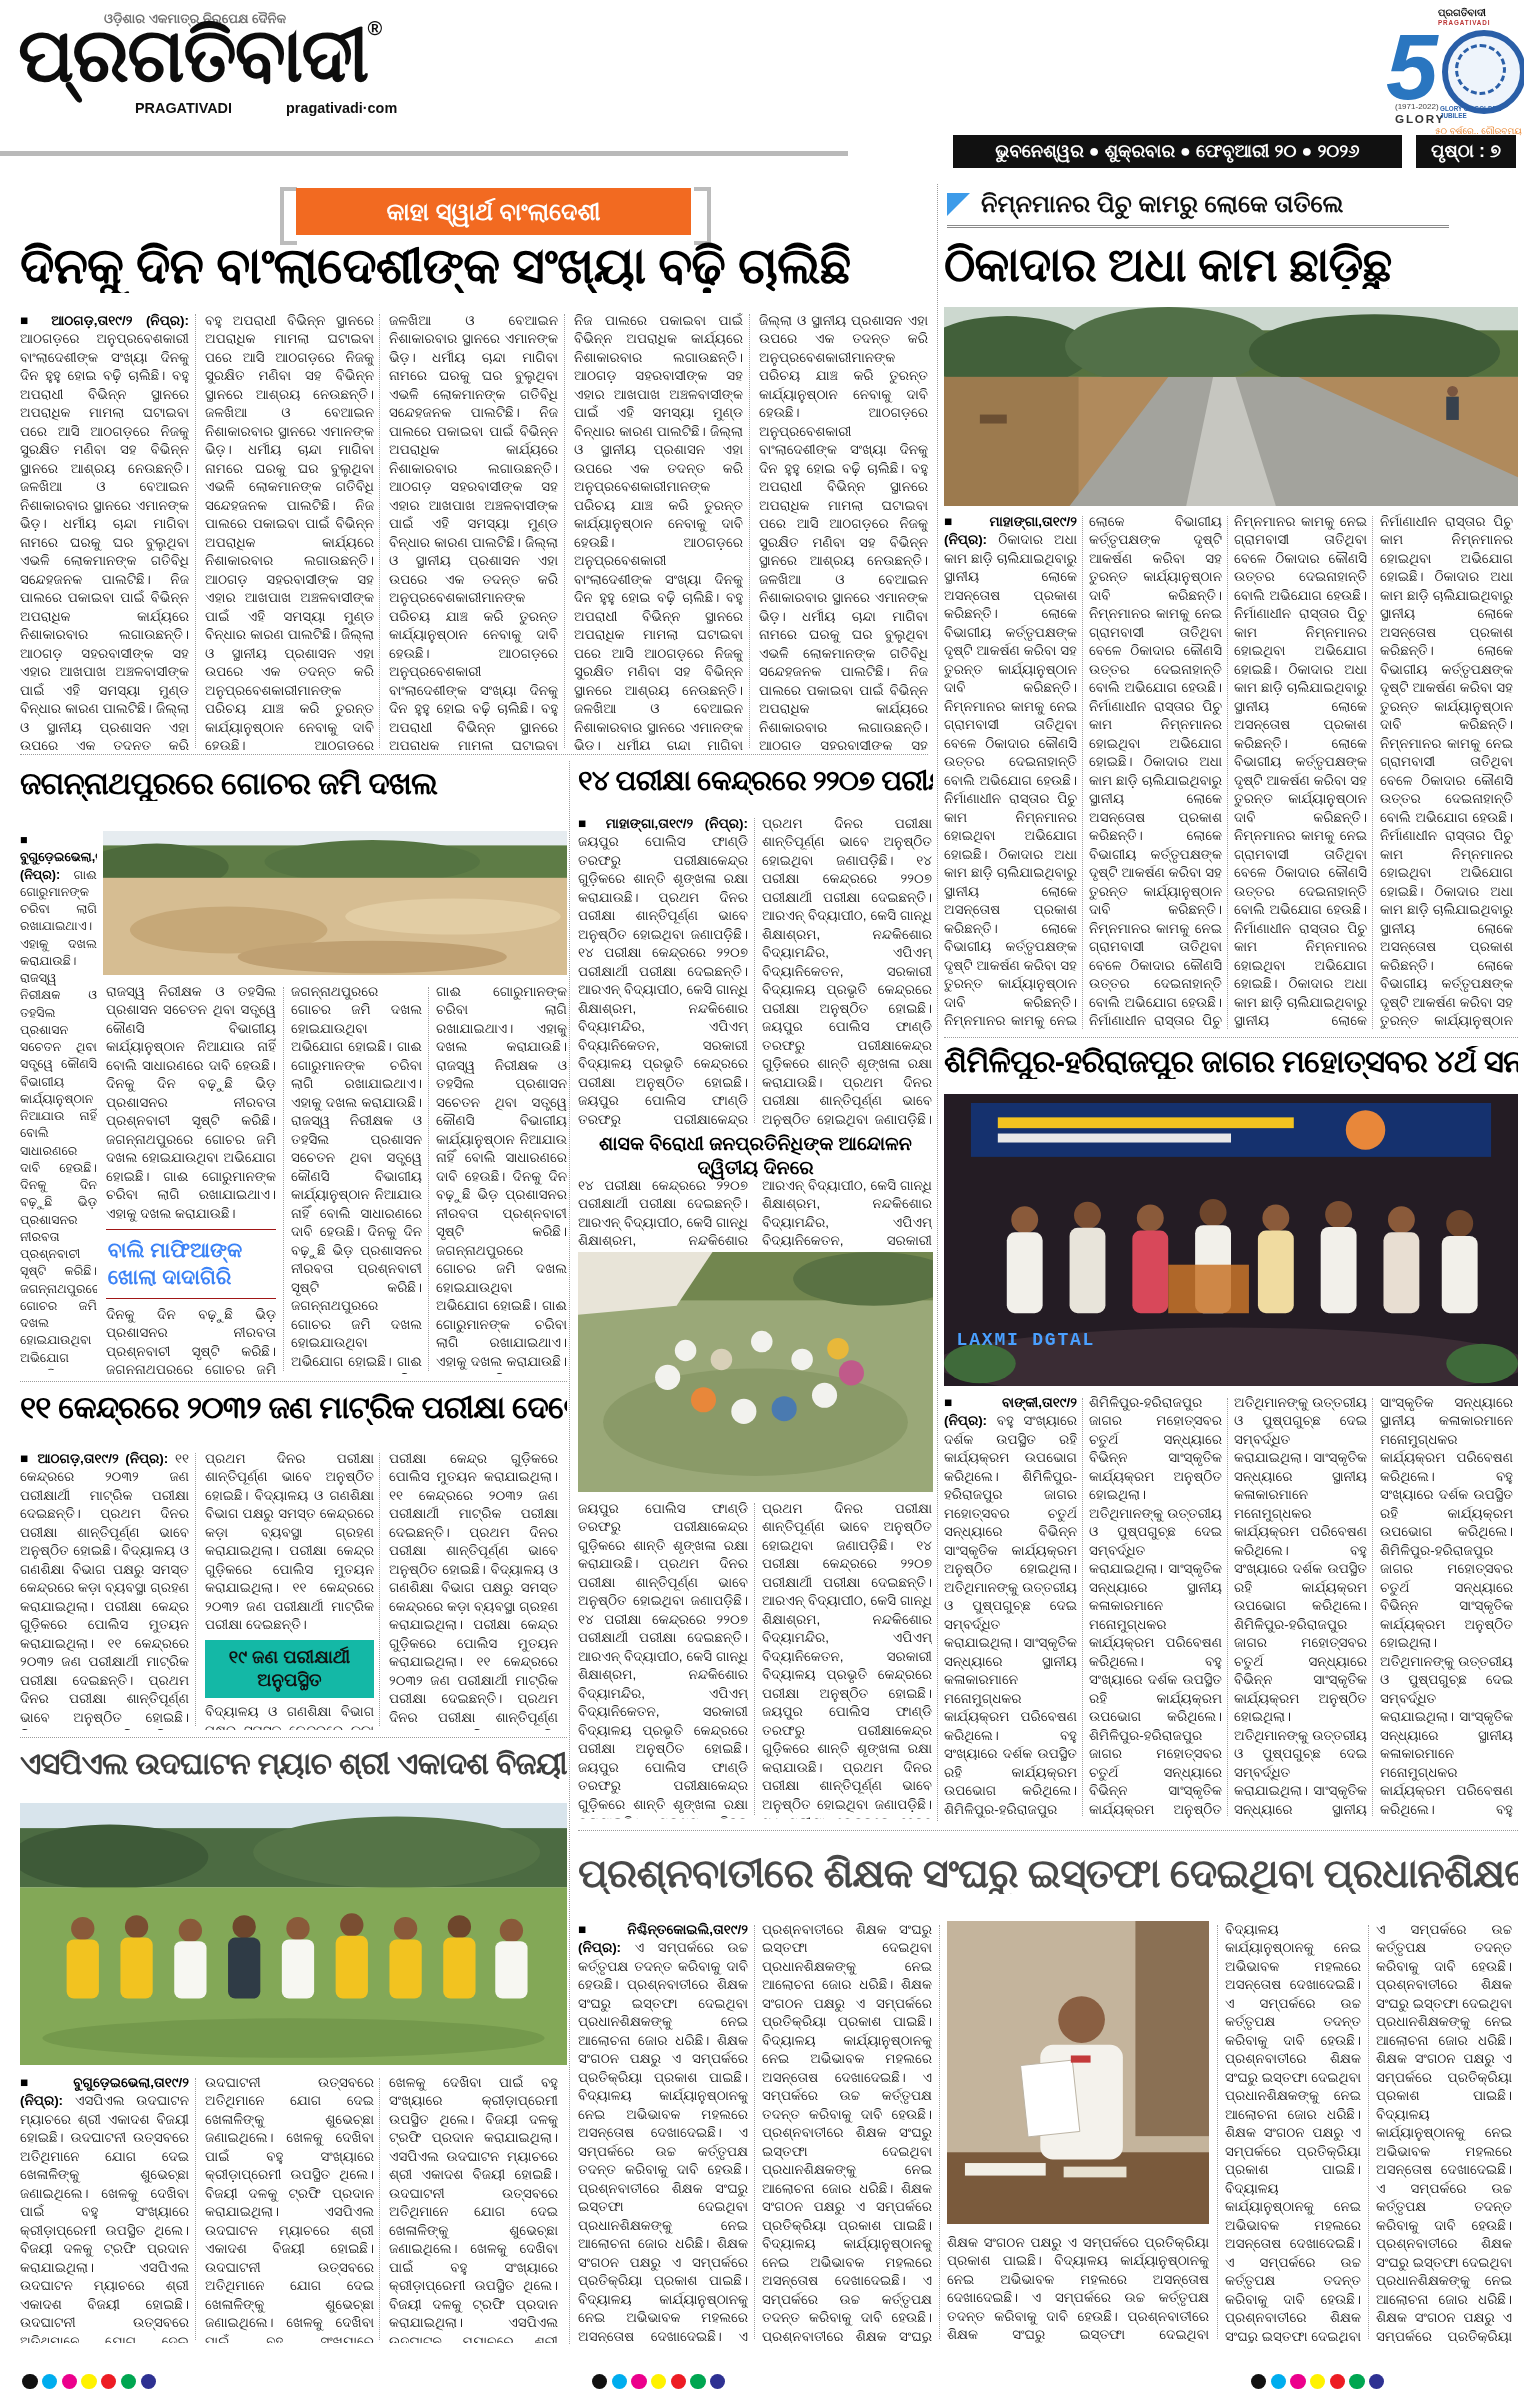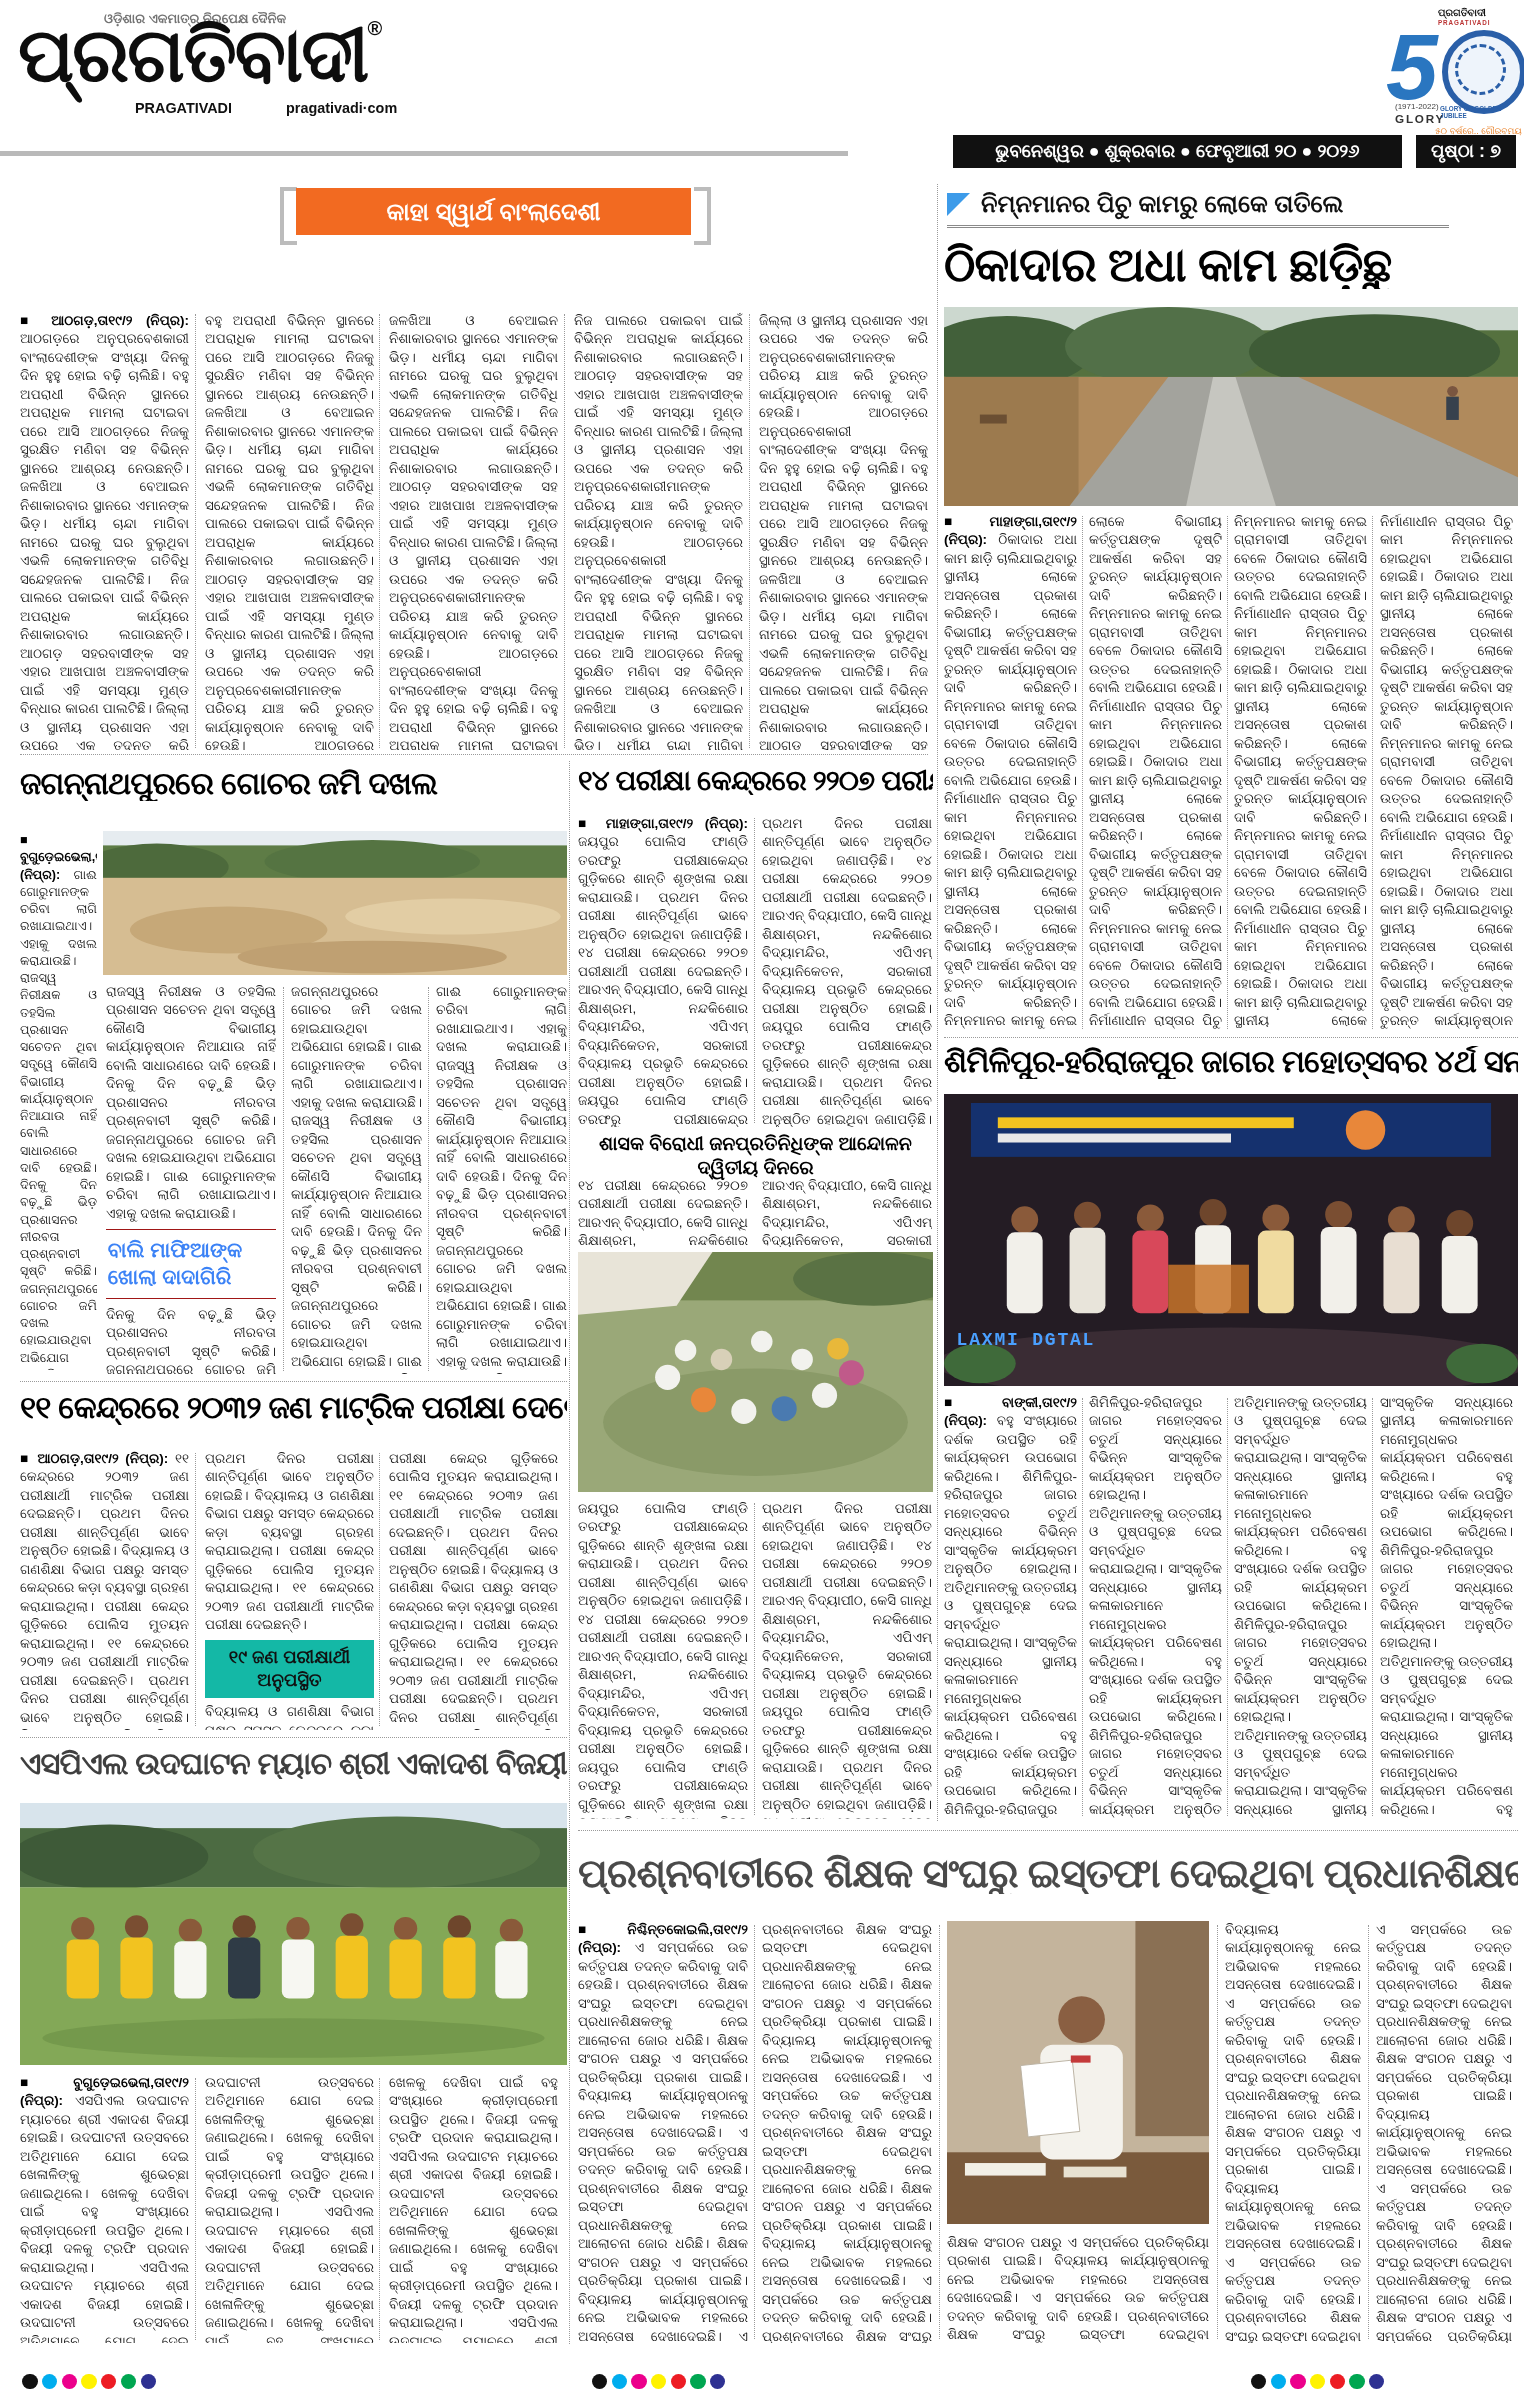--- a/index.html
+++ b/index.html
@@ -83,20 +83,21 @@
   </div>
 
   <div class="abs grayrule"></div>
   <div class="abs datebar">ଭୁବନେଶ୍ୱର ● ଶୁକ୍ରବାର ● ଫେବୃଆରୀ ୨୦ ● ୨୦୨୬</div>
   <div class="abs pagebox">ପୃଷ୍ଠା : ୭</div>
 
   <div class="abs bracket bracket-l" style="left:280px;top:187px;height:50px;"></div>
   <div class="abs kickerbox" style="left:296px;top:188px;width:395px;height:47px;">କାହା ସ୍ୱାର୍ଥ ବାଂଲାଦେଶୀ</div>
   <div class="abs bracket bracket-r" style="left:694px;top:187px;height:50px;"></div>
 
+  <div class="abs headline" style="left:20px;top:240px;width:910px;font-size:50px;">ଦିନକୁ ଦିନ ବାଂଲାଦେଶୀଙ୍କ ସଂଖ୍ୟା ବଢ଼ି ଚାଲିଛି</div>
 
   <div class="abs col" style="left:20px;top:312px;width:169px;height:438px;">
     <b class="dateline">■ ଆଠଗଡ଼,ତା୧୯/୨ (ନିପ୍ର):</b>
     <span>ଆଠଗଡ଼ରେ ଅନୁପ୍ରବେଶକାରୀ ବାଂଲାଦେଶୀଙ୍କ ସଂଖ୍ୟା ଦିନକୁ ଦିନ ହୁହୁ ହୋଇ ବଢ଼ି ଚାଲିଛି। ବହୁ ଅପରାଧୀ ବିଭିନ୍ନ ସ୍ଥାନରେ ଅପରାଧିକ ମାମଲା ଘଟାଇବା ପରେ ଆସି ଆଠଗଡ଼ରେ ନିଜକୁ ସୁରକ୍ଷିତ ମଣିବା ସହ ବିଭିନ୍ନ ସ୍ଥାନରେ ଆଶ୍ରୟ ନେଉଛନ୍ତି। ଜଳଖିଆ ଓ ବେଆଇନ ନିଶାକାରବାର ସ୍ଥାନରେ ଏମାନଙ୍କ ଭିଡ଼। ଧର୍ମୀୟ ଚାନ୍ଦା ମାଗିବା ନାମରେ ଘରକୁ ଘର ବୁଲୁଥିବା ଏଭଳି ଲୋକମାନଙ୍କ ଗତିବିଧି ସନ୍ଦେହଜନକ ପାଲଟିଛି। ନିଜ ପାଲରେ ପକାଇବା ପାଇଁ ବିଭିନ୍ନ ଅପରାଧିକ କାର୍ଯ୍ୟରେ ନିଶାକାରବାର ଲଗାଉଛନ୍ତି। ଆଠଗଡ଼ ସହରବାସୀଙ୍କ ସହ ଏହାର ଆଖପାଖ ଅଞ୍ଚଳବାସୀଙ୍କ ପାଇଁ ଏହି ସମସ୍ୟା ମୁଣ୍ଡ ବିନ୍ଧାର କାରଣ ପାଲଟିଛି। ଜିଲ୍ଲା ଓ ସ୍ଥାନୀୟ ପ୍ରଶାସନ ଏହା ଉପରେ ଏକ ତଦନ୍ତ କରି ଅନୁପ୍ରବେଶକାରୀମାନଙ୍କ ପରିଚୟ ଯାଞ୍ଚ କରି ତୁରନ୍ତ କାର୍ଯ୍ୟାନୁଷ୍ଠାନ ନେବାକୁ ଦାବି ହେଉଛି। ଆଠଗଡ଼ରେ ଅନୁପ୍ରବେଶକାରୀ ବାଂଲାଦେଶୀଙ୍କ ସଂଖ୍ୟା ଦିନକୁ ଦିନ ହୁହୁ ହୋଇ ବଢ଼ି ଚାଲିଛି। ବହୁ ଅପରାଧୀ ବିଭିନ୍ନ ସ୍ଥାନରେ ଅପରାଧିକ ମାମଲା ଘଟାଇବା ପରେ ଆସି ଆଠଗଡ଼ରେ ନିଜକୁ ସୁରକ୍ଷିତ ମଣିବା ସହ ବିଭିନ୍ନ ସ୍ଥାନରେ ଆଶ୍ରୟ ନେଉଛନ୍ତି। ଜଳଖିଆ ଓ ବେଆଇନ ନିଶାକାରବାର ସ୍ଥାନରେ ଏମାନଙ୍କ ଭିଡ଼। ଧର୍ମୀୟ ଚାନ୍ଦା ମାଗିବା ନାମରେ ଘରକୁ ଘର ବୁଲୁଥିବା ଏଭଳି ଲୋକମାନଙ୍କ ଗତିବିଧି ସନ୍ଦେହଜନକ ପାଲଟିଛି। ନିଜ ପାଲରେ ପକାଇବା ପାଇଁ ବିଭିନ୍ନ ଅପରାଧିକ କାର୍ଯ୍ୟରେ ନିଶାକାରବାର ଲଗାଉଛନ୍ତି। ଆଠଗଡ଼ ସହରବାସୀଙ୍କ ସହ ଏହାର ଆଖପାଖ ଅଞ୍ଚଳବାସୀଙ୍କ ପାଇଁ ଏହି ସମସ୍ୟା ମୁଣ୍ଡ ବିନ୍ଧାର କାରଣ ପାଲଟିଛି। ଜିଲ୍ଲା ଓ ସ୍ଥାନୀୟ ପ୍ରଶାସନ ଏହା ଉପରେ ଏକ ତଦନ୍ତ କରି ଅନୁପ୍ରବେଶକାରୀମାନଙ୍କ ପରିଚୟ ଯାଞ୍ଚ କରି ତୁରନ୍ତ କାର୍ଯ୍ୟାନୁଷ୍ଠାନ ନେବାକୁ ଦାବି ହେଉଛି। ଆଠଗଡ଼ରେ ଅନୁପ୍ରବେଶକାରୀ ବାଂଲାଦେଶୀଙ୍କ ସଂଖ୍ୟା ଦିନକୁ ଦିନ ହୁହୁ ହୋଇ ବଢ଼ି ଚାଲିଛି। ବହୁ ଅପରାଧୀ ବିଭିନ୍ନ ସ୍ଥାନରେ ଅପରାଧିକ ମାମଲା ଘଟାଇବା ପରେ ଆସି ଆଠଗଡ଼ରେ ନିଜକୁ ସୁରକ୍ଷିତ ମଣିବା ସହ ବିଭିନ୍ନ ସ୍ଥାନରେ ଆଶ୍ରୟ ନେଉଛନ୍ତି। ଜଳଖିଆ ଓ ବେଆଇନ ନିଶାକାରବାର ସ୍ଥାନରେ ଏମାନଙ୍କ ଭିଡ଼। ଧର୍ମୀୟ ଚାନ୍ଦା ମାଗିବା ନାମରେ ଘରକୁ ଘର ବୁଲୁଥିବା ଏଭଳି ଲୋକମାନଙ୍କ ଗତିବିଧି ସନ୍ଦେହଜନକ ପାଲଟିଛି। ନିଜ ପାଲରେ ପକାଇବା ପାଇଁ ବିଭିନ୍ନ ଅପରାଧିକ କାର୍ଯ୍ୟରେ ନିଶାକାରବାର ଲଗାଉଛନ୍ତି। ଆଠଗଡ଼ ସହରବାସୀଙ୍କ ସହ ଏହାର ଆଖପାଖ ଅଞ୍ଚଳବାସୀଙ୍କ ପାଇଁ ଏହି ସମସ୍ୟା ମୁଣ୍ଡ ବିନ୍ଧାର କାରଣ ପାଲଟିଛି। ଜିଲ୍ଲା ଓ ସ୍ଥାନୀୟ ପ୍ରଶାସନ ଏହା ଉପରେ ଏକ ତଦନ୍ତ କରି ଅନୁପ୍ରବେଶକାରୀମାନଙ୍କ ପରିଚୟ ଯାଞ୍ଚ କରି ତୁରନ୍ତ କାର୍ଯ୍ୟାନୁଷ୍ଠାନ ନେବାକୁ ଦାବି ହେଉଛି।</span>
   </div>
   <div class="abs vsep" style="left:195px;top:314px;height:434px;"></div>
   <div class="abs col" style="left:205px;top:312px;width:169px;height:438px;">ବହୁ ଅପରାଧୀ ବିଭିନ୍ନ ସ୍ଥାନରେ ଅପରାଧିକ ମାମଲା ଘଟାଇବା ପରେ ଆସି ଆଠଗଡ଼ରେ ନିଜକୁ ସୁରକ୍ଷିତ ମଣିବା ସହ ବିଭିନ୍ନ ସ୍ଥାନରେ ଆଶ୍ରୟ ନେଉଛନ୍ତି। ଜଳଖିଆ ଓ ବେଆଇନ ନିଶାକାରବାର ସ୍ଥାନରେ ଏମାନଙ୍କ ଭିଡ଼। ଧର୍ମୀୟ ଚାନ୍ଦା ମାଗିବା ନାମରେ ଘରକୁ ଘର ବୁଲୁଥିବା ଏଭଳି ଲୋକମାନଙ୍କ ଗତିବିଧି ସନ୍ଦେହଜନକ ପାଲଟିଛି। ନିଜ ପାଲରେ ପକାଇବା ପାଇଁ ବିଭିନ୍ନ ଅପରାଧିକ କାର୍ଯ୍ୟରେ ନିଶାକାରବାର ଲଗାଉଛନ୍ତି। ଆଠଗଡ଼ ସହରବାସୀଙ୍କ ସହ ଏହାର ଆଖପାଖ ଅଞ୍ଚଳବାସୀଙ୍କ ପାଇଁ ଏହି ସମସ୍ୟା ମୁଣ୍ଡ ବିନ୍ଧାର କାରଣ ପାଲଟିଛି। ଜିଲ୍ଲା ଓ ସ୍ଥାନୀୟ ପ୍ରଶାସନ ଏହା ଉପରେ ଏକ ତଦନ୍ତ କରି ଅନୁପ୍ରବେଶକାରୀମାନଙ୍କ ପରିଚୟ ଯାଞ୍ଚ କରି ତୁରନ୍ତ କାର୍ଯ୍ୟାନୁଷ୍ଠାନ ନେବାକୁ ଦାବି ହେଉଛି। ଆଠଗଡ଼ରେ ଅନୁପ୍ରବେଶକାରୀ ବାଂଲାଦେଶୀଙ୍କ ସଂଖ୍ୟା ଦିନକୁ ଦିନ ହୁହୁ ହୋଇ ବଢ଼ି ଚାଲିଛି। ବହୁ ଅପରାଧୀ ବିଭିନ୍ନ ସ୍ଥାନରେ ଅପରାଧିକ ମାମଲା ଘଟାଇବା ପରେ ଆସି ଆଠଗଡ଼ରେ ନିଜକୁ ସୁରକ୍ଷିତ ମଣିବା ସହ ବିଭିନ୍ନ ସ୍ଥାନରେ ଆଶ୍ରୟ ନେଉଛନ୍ତି। ଜଳଖିଆ ଓ ବେଆଇନ ନିଶାକାରବାର ସ୍ଥାନରେ ଏମାନଙ୍କ ଭିଡ଼। ଧର୍ମୀୟ ଚାନ୍ଦା ମାଗିବା ନାମରେ ଘରକୁ ଘର ବୁଲୁଥିବା ଏଭଳି ଲୋକମାନଙ୍କ ଗତିବିଧି ସନ୍ଦେହଜନକ ପାଲଟିଛି। ନିଜ ପାଲରେ ପକାଇବା ପାଇଁ ବିଭିନ୍ନ ଅପରାଧିକ କାର୍ଯ୍ୟରେ ନିଶାକାରବାର ଲଗାଉଛନ୍ତି। ଆଠଗଡ଼ ସହରବାସୀଙ୍କ ସହ ଏହାର ଆଖପାଖ ଅଞ୍ଚଳବାସୀଙ୍କ ପାଇଁ ଏହି ସମସ୍ୟା ମୁଣ୍ଡ ବିନ୍ଧାର କାରଣ ପାଲଟିଛି। ଜିଲ୍ଲା ଓ ସ୍ଥାନୀୟ ପ୍ରଶାସନ ଏହା ଉପରେ ଏକ ତଦନ୍ତ କରି ଅନୁପ୍ରବେଶକାରୀମାନଙ୍କ ପରିଚୟ ଯାଞ୍ଚ କରି ତୁରନ୍ତ କାର୍ଯ୍ୟାନୁଷ୍ଠାନ ନେବାକୁ ଦାବି ହେଉଛି। ଆଠଗଡ଼ରେ ଅନୁପ୍ରବେଶକାରୀ ବାଂଲାଦେଶୀଙ୍କ ସଂଖ୍ୟା ଦିନକୁ ଦିନ ହୁହୁ ହୋଇ ବଢ଼ି ଚାଲିଛି। ବହୁ ଅପରାଧୀ ବିଭିନ୍ନ ସ୍ଥାନରେ ଅପରାଧିକ ମାମଲା ଘଟାଇବା ପରେ ଆସି ଆଠଗଡ଼ରେ ନିଜକୁ ସୁରକ୍ଷିତ ମଣିବା ସହ ବିଭିନ୍ନ ସ୍ଥାନରେ ଆଶ୍ରୟ ନେଉଛନ୍ତି। ଜଳଖିଆ ଓ ବେଆଇନ ନିଶାକାରବାର ସ୍ଥାନରେ ଏମାନଙ୍କ ଭିଡ଼। ଧର୍ମୀୟ ଚାନ୍ଦା ମାଗିବା ନାମରେ ଘରକୁ ଘର ବୁଲୁଥିବା ଏଭଳି ଲୋକମାନଙ୍କ ଗତିବିଧି ସନ୍ଦେହଜନକ ପାଲଟିଛି। ନିଜ ପାଲରେ ପକାଇବା ପାଇଁ ବିଭିନ୍ନ ଅପରାଧିକ କାର୍ଯ୍ୟରେ ନିଶାକାରବାର ଲଗାଉଛନ୍ତି। ଆଠଗଡ଼ ସହରବାସୀଙ୍କ ସହ ଏହାର ଆଖପାଖ ଅଞ୍ଚଳବାସୀଙ୍କ ପାଇଁ ଏହି ସମସ୍ୟା ମୁଣ୍ଡ ବିନ୍ଧାର କାରଣ ପାଲଟିଛି। ଜିଲ୍ଲା ଓ ସ୍ଥାନୀୟ ପ୍ରଶାସନ ଏହା ଉପରେ ଏକ ତଦନ୍ତ କରି ଅନୁପ୍ରବେଶକାରୀମାନଙ୍କ ପରିଚୟ ଯାଞ୍ଚ କରି ତୁରନ୍ତ କାର୍ଯ୍ୟାନୁଷ୍ଠାନ ନେବାକୁ ଦାବି ହେଉଛି। ଆଠଗଡ଼ରେ ଅନୁପ୍ରବେଶକାରୀ ବାଂଲାଦେଶୀଙ୍କ ସଂଖ୍ୟା ଦିନକୁ ଦିନ ହୁହୁ ହୋଇ ବଢ଼ି ଚାଲିଛି।</div>
   <div class="abs vsep" style="left:379px;top:314px;height:434px;"></div>
   <div class="abs col" style="left:389px;top:312px;width:169px;height:438px;">ଜଳଖିଆ ଓ ବେଆଇନ ନିଶାକାରବାର ସ୍ଥାନରେ ଏମାନଙ୍କ ଭିଡ଼। ଧର୍ମୀୟ ଚାନ୍ଦା ମାଗିବା ନାମରେ ଘରକୁ ଘର ବୁଲୁଥିବା ଏଭଳି ଲୋକମାନଙ୍କ ଗତିବିଧି ସନ୍ଦେହଜନକ ପାଲଟିଛି। ନିଜ ପାଲରେ ପକାଇବା ପାଇଁ ବିଭିନ୍ନ ଅପରାଧିକ କାର୍ଯ୍ୟରେ ନିଶାକାରବାର ଲଗାଉଛନ୍ତି। ଆଠଗଡ଼ ସହରବାସୀଙ୍କ ସହ ଏହାର ଆଖପାଖ ଅଞ୍ଚଳବାସୀଙ୍କ ପାଇଁ ଏହି ସମସ୍ୟା ମୁଣ୍ଡ ବିନ୍ଧାର କାରଣ ପାଲଟିଛି। ଜିଲ୍ଲା ଓ ସ୍ଥାନୀୟ ପ୍ରଶାସନ ଏହା ଉପରେ ଏକ ତଦନ୍ତ କରି ଅନୁପ୍ରବେଶକାରୀମାନଙ୍କ ପରିଚୟ ଯାଞ୍ଚ କରି ତୁରନ୍ତ କାର୍ଯ୍ୟାନୁଷ୍ଠାନ ନେବାକୁ ଦାବି ହେଉଛି। ଆଠଗଡ଼ରେ ଅନୁପ୍ରବେଶକାରୀ ବାଂଲାଦେଶୀଙ୍କ ସଂଖ୍ୟା ଦିନକୁ ଦିନ ହୁହୁ ହୋଇ ବଢ଼ି ଚାଲିଛି। ବହୁ ଅପରାଧୀ ବିଭିନ୍ନ ସ୍ଥାନରେ ଅପରାଧିକ ମାମଲା ଘଟାଇବା ପରେ ଆସି ଆଠଗଡ଼ରେ ନିଜକୁ ସୁରକ୍ଷିତ ମଣିବା ସହ ବିଭିନ୍ନ ସ୍ଥାନରେ ଆଶ୍ରୟ ନେଉଛନ୍ତି। ଜଳଖିଆ ଓ ବେଆଇନ ନିଶାକାରବାର ସ୍ଥାନରେ ଏମାନଙ୍କ ଭିଡ଼। ଧର୍ମୀୟ ଚାନ୍ଦା ମାଗିବା ନାମରେ ଘରକୁ ଘର ବୁଲୁଥିବା ଏଭଳି ଲୋକମାନଙ୍କ ଗତିବିଧି ସନ୍ଦେହଜନକ ପାଲଟିଛି। ନିଜ ପାଲରେ ପକାଇବା ପାଇଁ ବିଭିନ୍ନ ଅପରାଧିକ କାର୍ଯ୍ୟରେ ନିଶାକାରବାର ଲଗାଉଛନ୍ତି। ଆଠଗଡ଼ ସହରବାସୀଙ୍କ ସହ ଏହାର ଆଖପାଖ ଅଞ୍ଚଳବାସୀଙ୍କ ପାଇଁ ଏହି ସମସ୍ୟା ମୁଣ୍ଡ ବିନ୍ଧାର କାରଣ ପାଲଟିଛି। ଜିଲ୍ଲା ଓ ସ୍ଥାନୀୟ ପ୍ରଶାସନ ଏହା ଉପରେ ଏକ ତଦନ୍ତ କରି ଅନୁପ୍ରବେଶକାରୀମାନଙ୍କ ପରିଚୟ ଯାଞ୍ଚ କରି ତୁରନ୍ତ କାର୍ଯ୍ୟାନୁଷ୍ଠାନ ନେବାକୁ ଦାବି ହେଉଛି। ଆଠଗଡ଼ରେ ଅନୁପ୍ରବେଶକାରୀ ବାଂଲାଦେଶୀଙ୍କ ସଂଖ୍ୟା ଦିନକୁ ଦିନ ହୁହୁ ହୋଇ ବଢ଼ି ଚାଲିଛି। ବହୁ ଅପରାଧୀ ବିଭିନ୍ନ ସ୍ଥାନରେ ଅପରାଧିକ ମାମଲା ଘଟାଇବା ପରେ ଆସି ଆଠଗଡ଼ରେ ନିଜକୁ ସୁରକ୍ଷିତ ମଣିବା ସହ ବିଭିନ୍ନ ସ୍ଥାନରେ ଆଶ୍ରୟ ନେଉଛନ୍ତି। ଜଳଖିଆ ଓ ବେଆଇନ ନିଶାକାରବାର ସ୍ଥାନରେ ଏମାନଙ୍କ ଭିଡ଼। ଧର୍ମୀୟ ଚାନ୍ଦା ମାଗିବା ନାମରେ ଘରକୁ ଘର ବୁଲୁଥିବା ଏଭଳି ଲୋକମାନଙ୍କ ଗତିବିଧି ସନ୍ଦେହଜନକ ପାଲଟିଛି। ନିଜ ପାଲରେ ପକାଇବା ପାଇଁ ବିଭିନ୍ନ ଅପରାଧିକ କାର୍ଯ୍ୟରେ ନିଶାକାରବାର ଲଗାଉଛନ୍ତି। ଆଠଗଡ଼ ସହରବାସୀଙ୍କ ସହ ଏହାର ଆଖପାଖ ଅଞ୍ଚଳବାସୀଙ୍କ ପାଇଁ ଏହି ସମସ୍ୟା ମୁଣ୍ଡ ବିନ୍ଧାର କାରଣ ପାଲଟିଛି। ଜିଲ୍ଲା ଓ ସ୍ଥାନୀୟ ପ୍ରଶାସନ ଏହା ଉପରେ ଏକ ତଦନ୍ତ କରି ଅନୁପ୍ରବେଶକାରୀମାନଙ୍କ ପରିଚୟ ଯାଞ୍ଚ କରି ତୁରନ୍ତ କାର୍ଯ୍ୟାନୁଷ୍ଠାନ ନେବାକୁ ଦାବି ହେଉଛି। ଆଠଗଡ଼ରେ ଅନୁପ୍ରବେଶକାରୀ ବାଂଲାଦେଶୀଙ୍କ ସଂଖ୍ୟା ଦିନକୁ ଦିନ ହୁହୁ ହୋଇ ବଢ଼ି ଚାଲିଛି। ବହୁ ଅପରାଧୀ ବିଭିନ୍ନ ସ୍ଥାନରେ ଅପରାଧିକ ମାମଲା ଘଟାଇବା ପରେ ଆସି ଆଠଗଡ଼ରେ ନିଜକୁ ସୁରକ୍ଷିତ ମଣିବା ସହ ବିଭିନ୍ନ ସ୍ଥାନରେ ଆଶ୍ରୟ ନେଉଛନ୍ତି।</div>
   <div class="abs vsep" style="left:564px;top:314px;height:434px;"></div>

